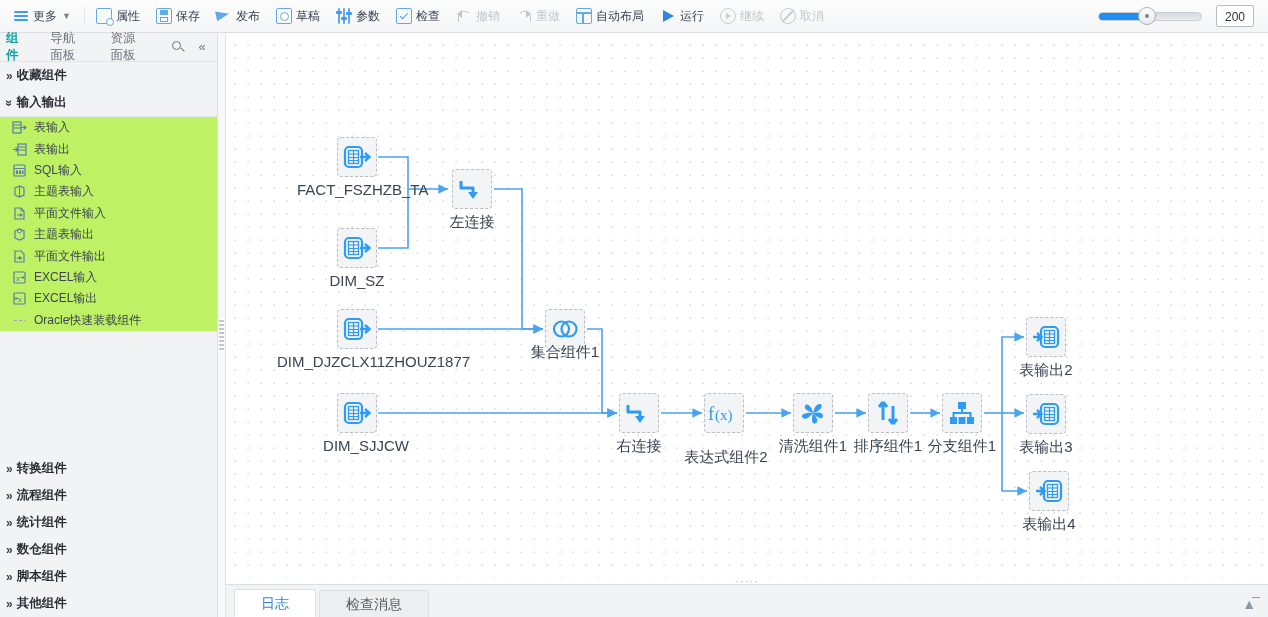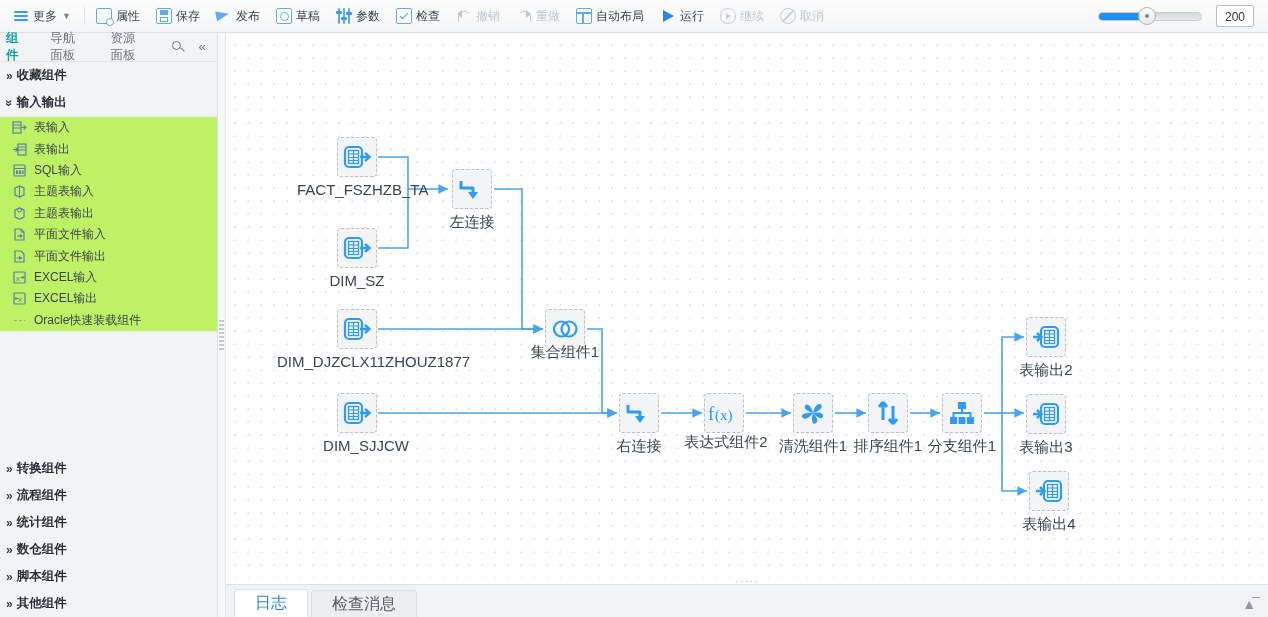--- a/index.html
+++ b/index.html
@@ -114,21 +114,21 @@
   .node svg{display:block;}
   .node-label{position:absolute;font-size:15px;color:#3c4452;white-space:nowrap;text-align:center;cursor:default;}
   .edges{position:absolute;left:0;top:0;width:1042px;height:551px;pointer-events:none;}
 
   
   .bottom{position:absolute;left:226px;top:584px;width:1042px;height:33px;background:#f2f3f4;border-top:1px solid #dcdfe3;
     box-sizing:border-box;display:flex;align-items:flex-end;}
   .bhandle{position:absolute;left:226px;top:578px;width:1042px;height:6px;display:flex;align-items:center;justify-content:center;
     color:#b4b9c0;font-size:11px;letter-spacing:1px;background:#fff;}
   .btabs{display:flex;align-items:flex-end;height:32px;padding-left:8px;}
-  .btab{height:26px;line-height:26px;padding:0 20px;font-size:16px;color:#555b63;background:#eceef0;
+  .btab{height:26px;line-height:26px;padding:0 26px;font-size:14px;color:#555b63;background:#eceef0;
     border:1px solid #dcdfe3;border-bottom:none;border-radius:3px 3px 0 0;margin-right:3px;cursor:default;}
   .btab.active{background:#fff;color:#2f86e0;border-bottom:1px solid #fff;}
   .bexpand{margin-left:auto;margin-bottom:6px;margin-right:12px;color:#8d98a8;font-size:14px;line-height:14px;cursor:default;}
 </style>
 </head>
 <body>
 
 <div class="app">
 
   <div class="toolbar">
@@ -268,35 +268,35 @@
             <svg width="15" height="15" viewBox="0 0 15 15">
               <path d="M3 4 L7.5 2 L12 4 L12 11 L7.5 13 L3 11 Z" fill="none" stroke="#5b7fa8" stroke-width="1.2"></path>
               <line x1="7.5" y1="2.2" x2="7.5" y2="13" stroke="#5b7fa8" stroke-width="1"></line>
             </svg>
           </span>
         <span>主题表输入</span>
       </div>
       <div class="comp-item">
         <span class="ci-ico">
             <svg width="15" height="15" viewBox="0 0 15 15">
-              <path d="M3 4 L7.5 2 L12 4 L12 11 L7.5 13 L3 11 Z" fill="none" stroke="#5b7fa8" stroke-width="1.2"></path>
-              <circle cx="7.5" cy="4" r="2" fill="none" stroke="#5b7fa8" stroke-width="1"></circle>
-            </svg>
-          </span>
-        <span>主题表输出</span>
-      </div>
-      <div class="comp-item">
-        <span class="ci-ico">
-            <svg width="15" height="15" viewBox="0 0 15 15">
               <path d="M3 2 h6 l3 3 v8 h-9 Z" fill="none" stroke="#5b7fa8" stroke-width="1.2"></path>
               <path d="M9 2 v3 h3" fill="none" stroke="#5b7fa8" stroke-width="1"></path>
               <path d="M5 9 h5 M8 7.5 L10 9 L8 10.5" fill="none" stroke="#5b7fa8" stroke-width="1.1"></path>
             </svg>
           </span>
         <span>平面文件输入</span>
+      </div>
+      <div class="comp-item">
+        <span class="ci-ico">
+            <svg width="15" height="15" viewBox="0 0 15 15">
+              <path d="M3 4 L7.5 2 L12 4 L12 11 L7.5 13 L3 11 Z" fill="none" stroke="#5b7fa8" stroke-width="1.2"></path>
+              <circle cx="7.5" cy="4" r="2" fill="none" stroke="#5b7fa8" stroke-width="1"></circle>
+            </svg>
+          </span>
+        <span>主题表输出</span>
       </div>
       <div class="comp-item">
         <span class="ci-ico">
             <svg width="15" height="15" viewBox="0 0 15 15">
               <path d="M3 2 h6 l3 3 v8 h-9 Z" fill="none" stroke="#5b7fa8" stroke-width="1.2"></path>
               <path d="M4.5 9 h5 M7 7.5 L9.5 9 L7 10.5" fill="#5b7fa8" stroke="#5b7fa8" stroke-width="1.1"></path>
             </svg>
           </span>
         <span>平面文件输出</span>
       </div>
@@ -474,21 +474,21 @@
         </svg>
     </div>
     <div class="node-label" style="left:373px;top:404px;width:80px;">右连接</div>
 
     <div class="node" style="left:478px;top:360px;">
       <svg width="34" height="26" viewBox="0 0 34 26">
           <text x="1" y="20" font-family="serif" font-size="19" fill="#2f9bf5">f</text>
           <text x="8" y="20" font-family="serif" font-size="15" fill="#2f9bf5">(x)</text>
         </svg>
     </div>
-    <div class="node-label" style="left:448px;top:400px;width:104px;">表达式组件2</div>
+    <div class="node-label" style="left:448px;top:415px;width:104px;">表达式组件2</div>
 
     <div class="node" style="left:567px;top:360px;">
       <svg width="30" height="30" viewBox="0 0 30 30">
         <g fill="#2f9bf5">
           <path d="M15 15 C15 15 17 5 22 6 C26 7 23 13 15 15 Z"></path>
           <path d="M15 15 C15 15 25 13 25 18 C25 22 19 20 15 15 Z"></path>
           <path d="M15 15 C15 15 22 22 18 25 C14 28 13 21 15 15 Z"></path>
           <path d="M15 15 C15 15 9 23 5 20 C1 17 8 14 15 15 Z"></path>
           <path d="M15 15 C15 15 5 12 7 8 C9 4 14 9 15 15 Z"></path>
         </g>

